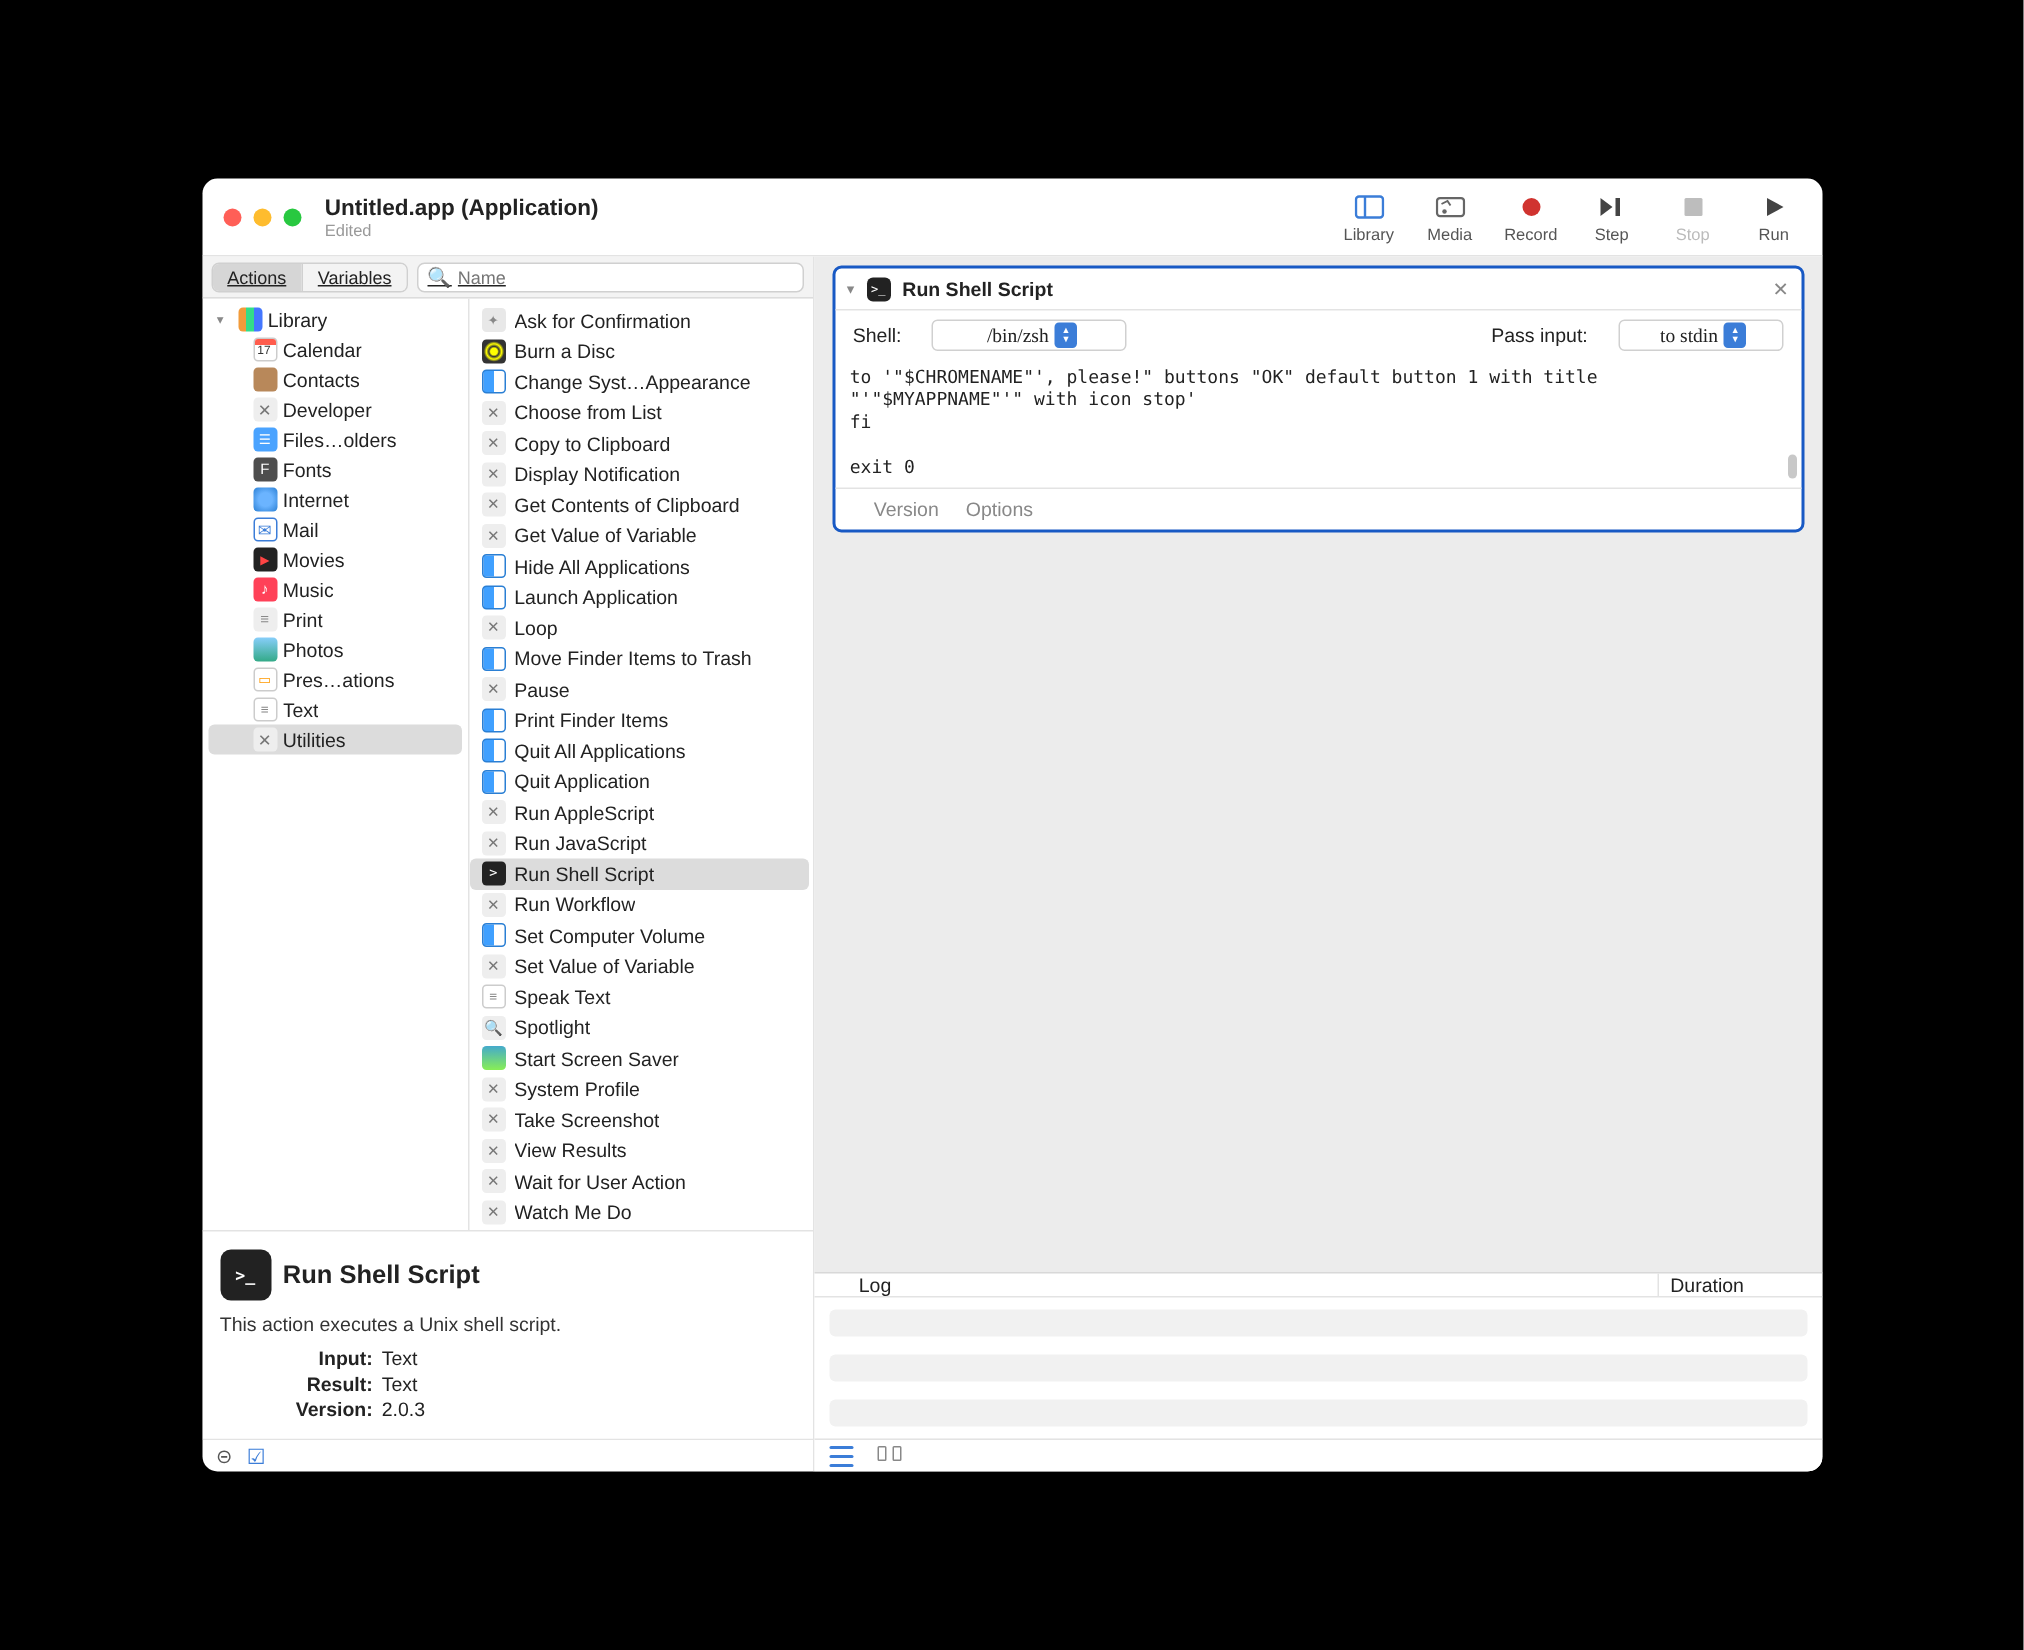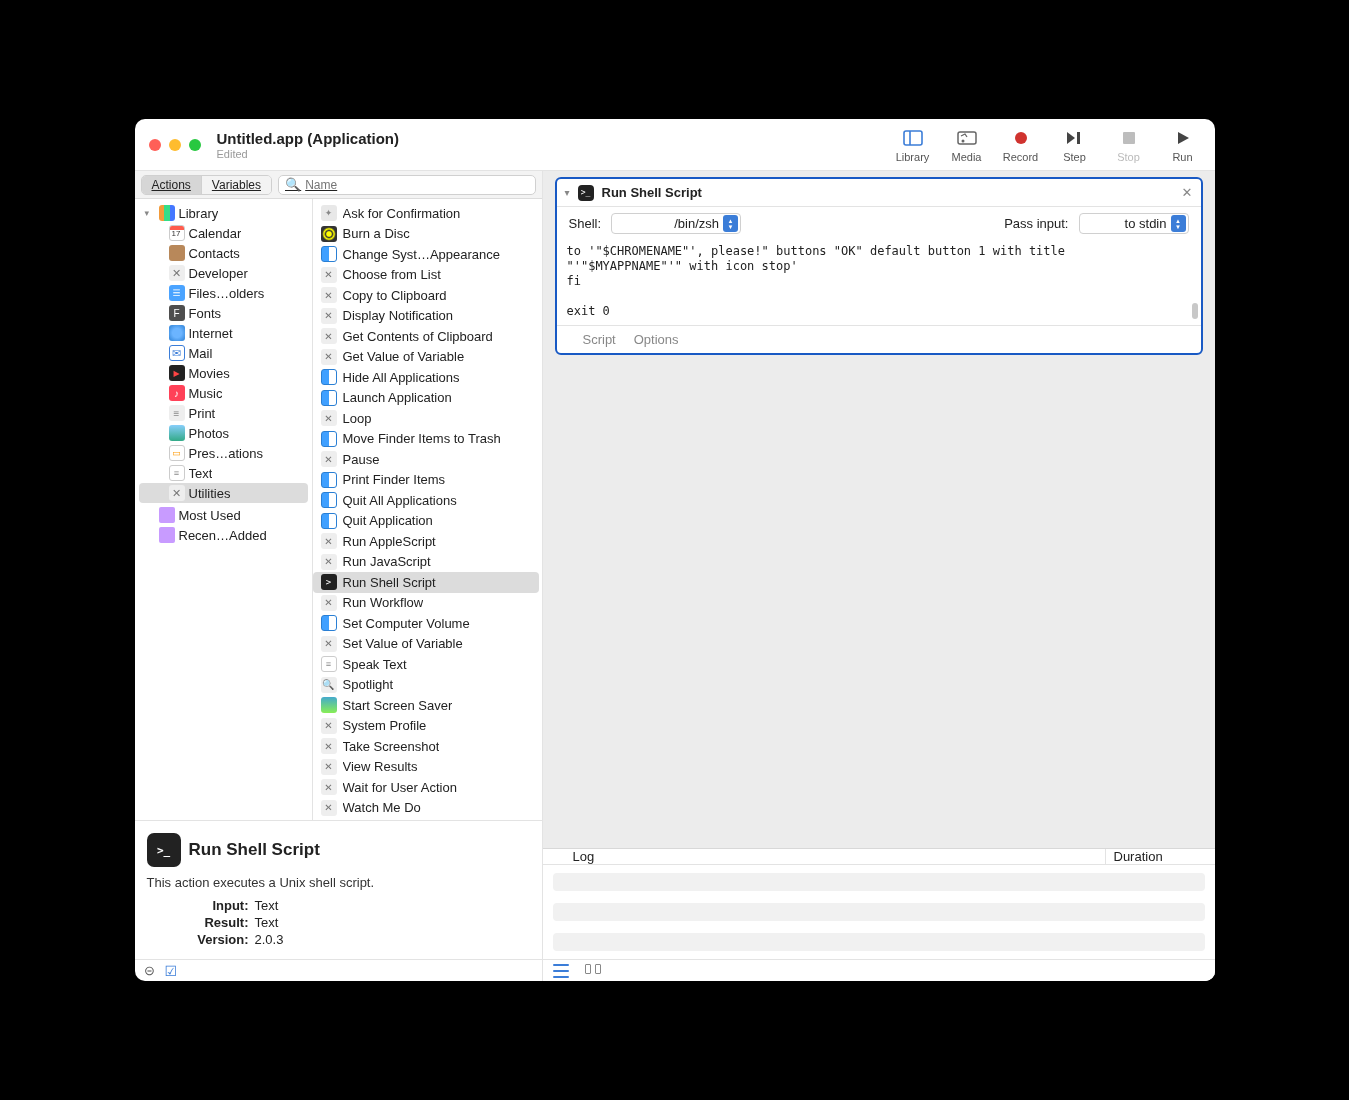--- a/index.html
+++ b/index.html
@@ -113,25 +113,25 @@
   width: 648px;
 }
 .card-head {
   display: flex; align-items: center; height: 28px; padding: 0 8px; gap: 8px;
   border-bottom: 1px solid #e3e3e3;
 }
 .card-head .caret { font-size: 10px; color: #888; }
 .card-head .cicon { width: 16px; height: 16px; background:#222; border-radius:4px; color:#fff; font-family:monospace; font-size:8px; display:flex; align-items:center; justify-content:center;}
 .card-title { font-weight: 600; font-size: 13px; flex: 1; }
 .card-close { color: #888; cursor: pointer; font-size: 13px; }
-.card-params { display: flex; align-items: center; padding: 6px 12px; gap: 10px; font-size: 13px; }
+.card-params { display: flex; align-items: center; padding: 6px 12px; gap: 20px; font-size: 13px; }
 .select-like {
-  display: inline-flex; align-items: center; justify-content: flex-end;
+  display: inline-flex; align-items: center; justify-content: center;
   border: 1px solid #d0d0d0; border-radius: 4px; height: 21px; padding: 0 2px 0 6px;
-  background: #fff; min-width: 130px; font-size: 13px;
+  background: #fff; min-width: 130px; font-size: 13px; font-family: Liberation Serif, serif;
 }
 .select-like.narrow { min-width: 110px; }
 .arrows { width: 15px; height: 17px; background: #3b7dd8; border-radius: 3px; display: flex; flex-direction: column; align-items: center; justify-content: center; margin-left: 4px;}
 .arrows::before { content:"▲"; font-size:6px; color:#fff; line-height:6px;}
 .arrows::after { content:"▼"; font-size:6px; color:#fff; line-height:6px;}
 .spacer { flex: 1; }
 
 .codebox {
   font-family: Menlo, monospace;
   font-size: 12px;
@@ -328,30 +328,20 @@
               </div>
               <div class="treeitem indent">
                 <span class="ticon16 ic-text"></span>
                 <span class="treelabel">Text</span>
               </div>
               <div class="treeitem indent selected">
                 <span class="ticon16 ic-util"></span>
                 <span class="treelabel">Utilities</span>
               </div>
             </div>
-          <div id="tree-extras" style="margin-top:2px;">
-              <div class="treeitem" style="padding-left: 24px;">
-                <span class="ticon16 ic-folder"></span>
-                <span class="treelabel">Most Used</span>
-              </div>
-              <div class="treeitem" style="padding-left: 24px;">
-                <span class="ticon16 ic-folder"></span>
-                <span class="treelabel">Recen…Added</span>
-              </div>
-            </div>
         </div>
         <div class="actpane">
           <div id="actions-items">
               <div class="actitem">
                 <span class="ticon16 ic-auto"></span>
                 <span class="actlabel">Ask for Confirmation</span>
               </div>
               <div class="actitem">
                 <span class="ticon16 ic-disc"></span>
                 <span class="actlabel">Burn a Disc</span>
@@ -518,21 +508,21 @@
               <span>to stdin</span>
               <span class="arrows"></span>
             </span>
           </div>
           <div class="codebox"><span>to '"$CHROMENAME"', please!" buttons "OK" default button 1 with title
 "'"$MYAPPNAME"'" with icon stop'
 fi
 
 exit 0</span><div class="scrollthumb"></div></div>
           <div class="card-footer">
-            <span>Script</span>
+            <span>Version</span>
             <span>Options</span>
           </div>
         </div>
       </div>
 
       <div class="logtable">
         <div class="loghead">
           <div class="c1">Log</div>
           <div class="c2">Duration</div>
         </div>

